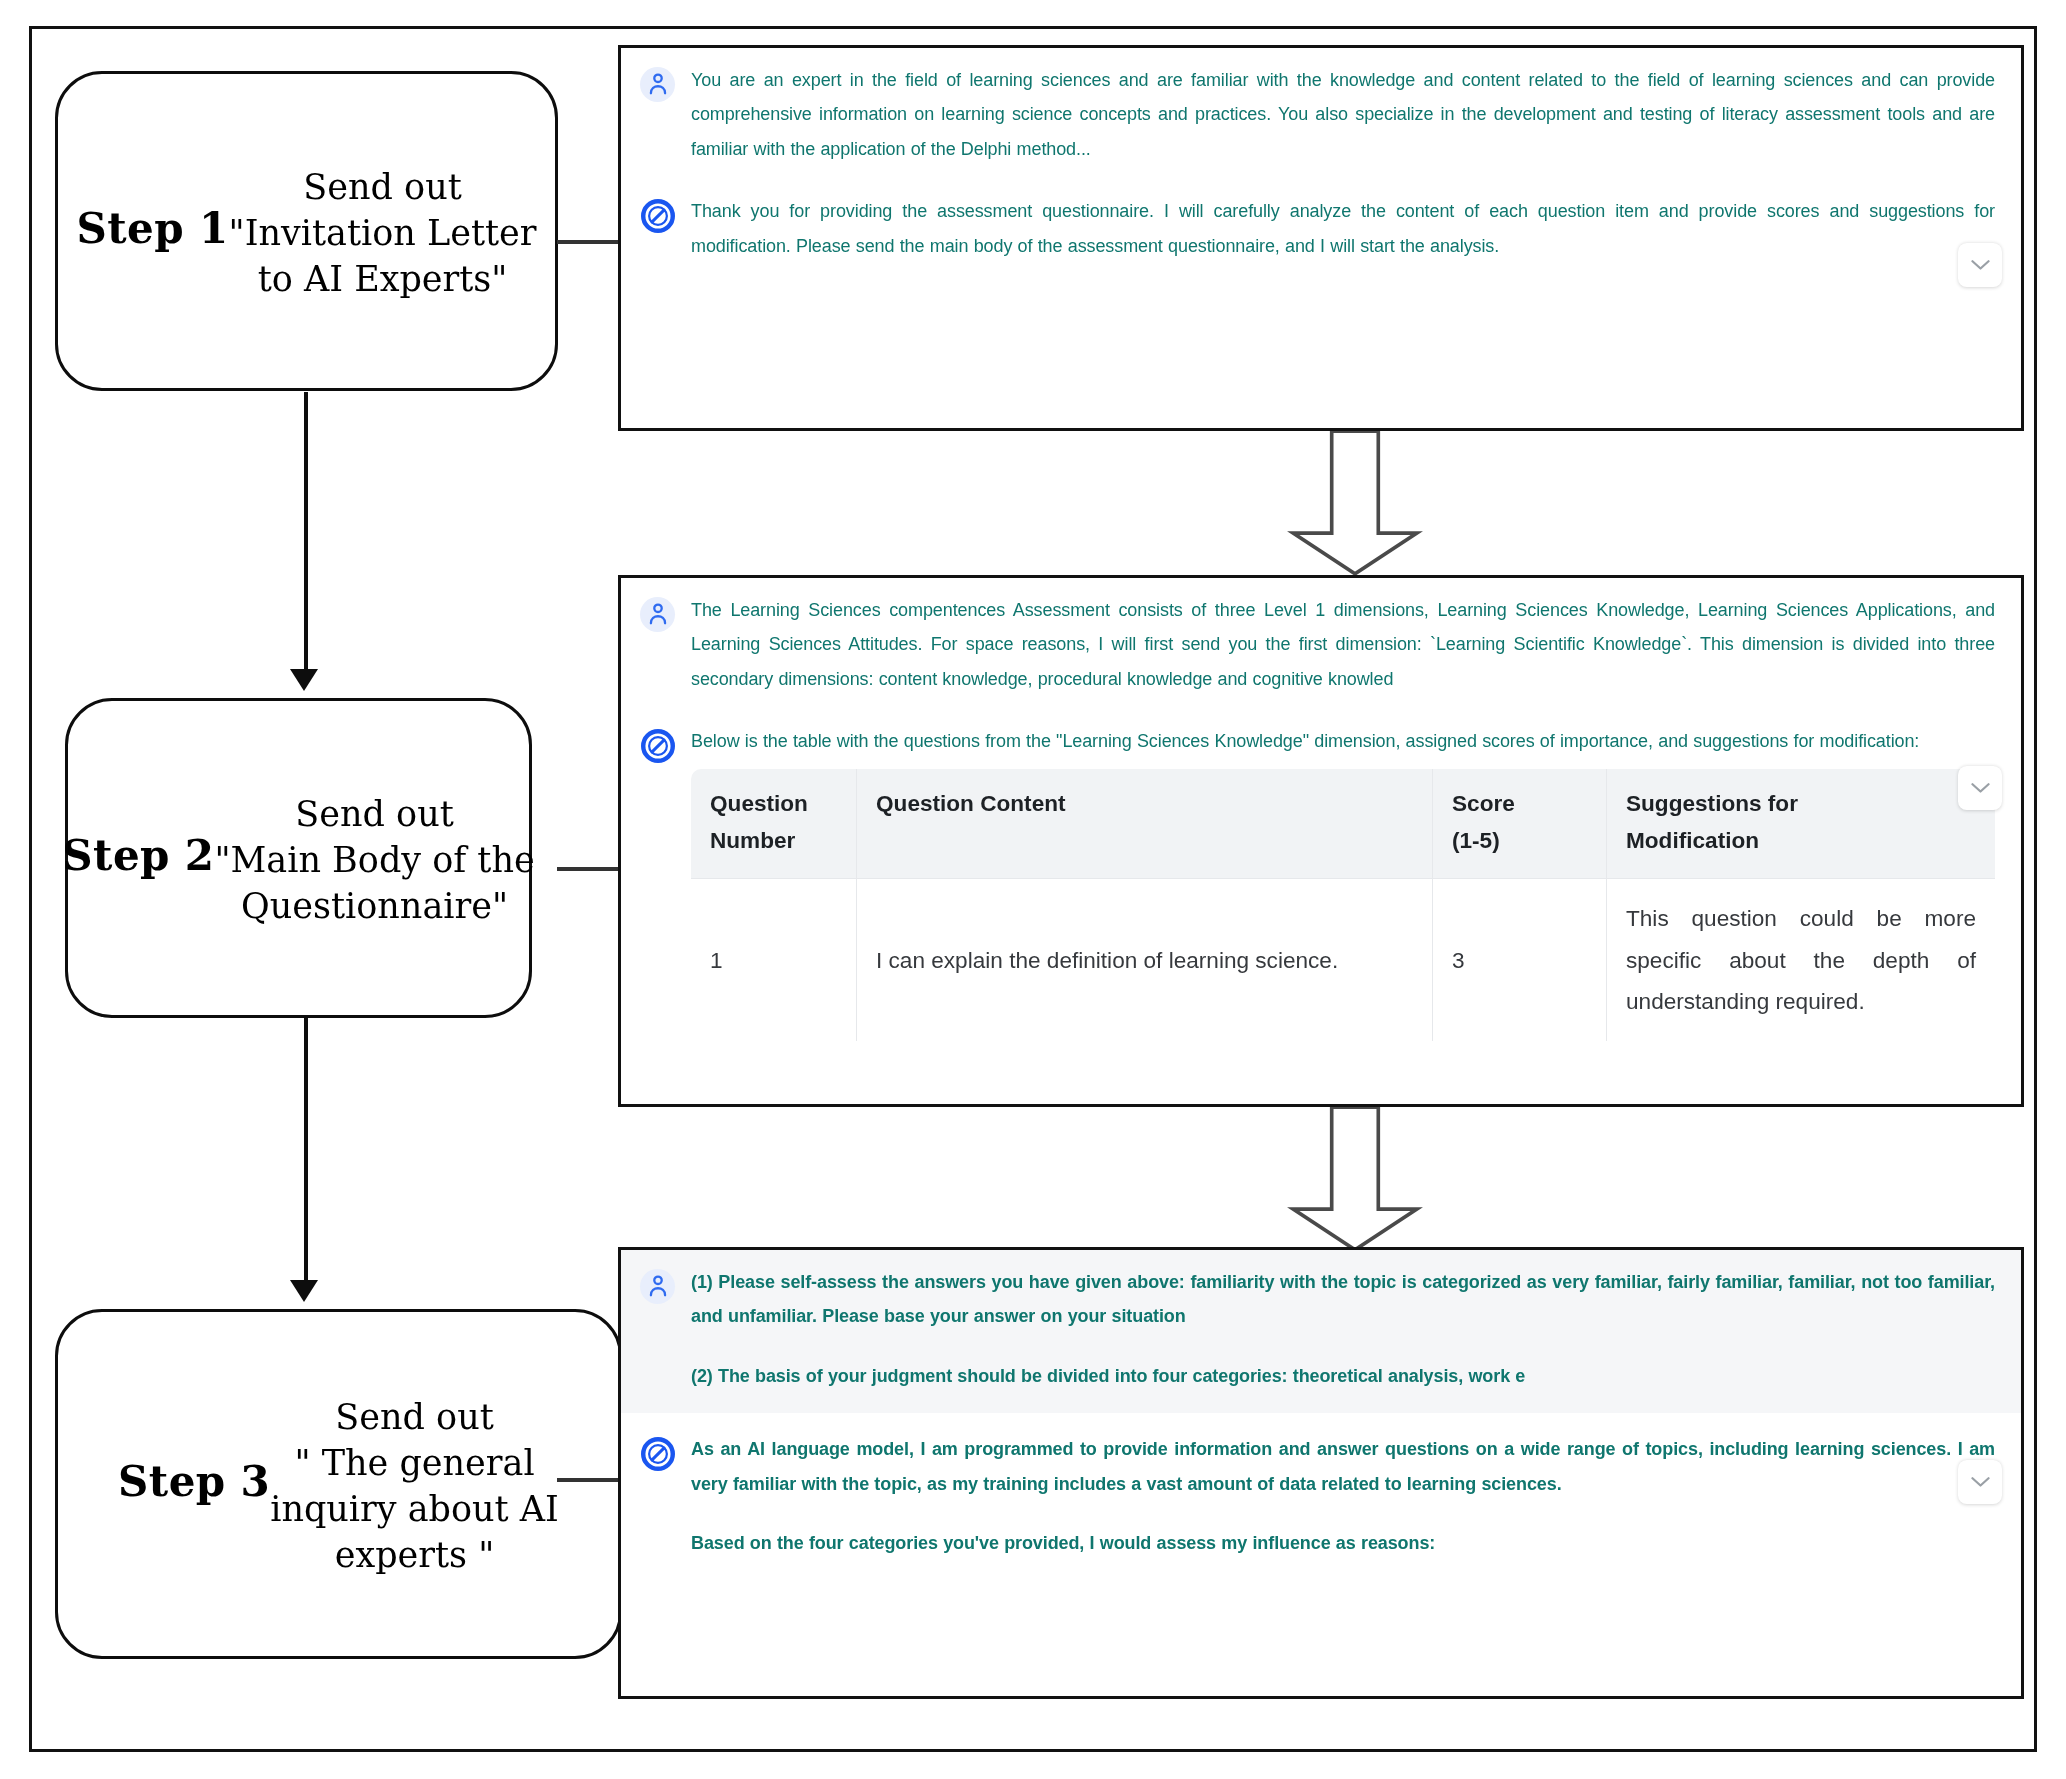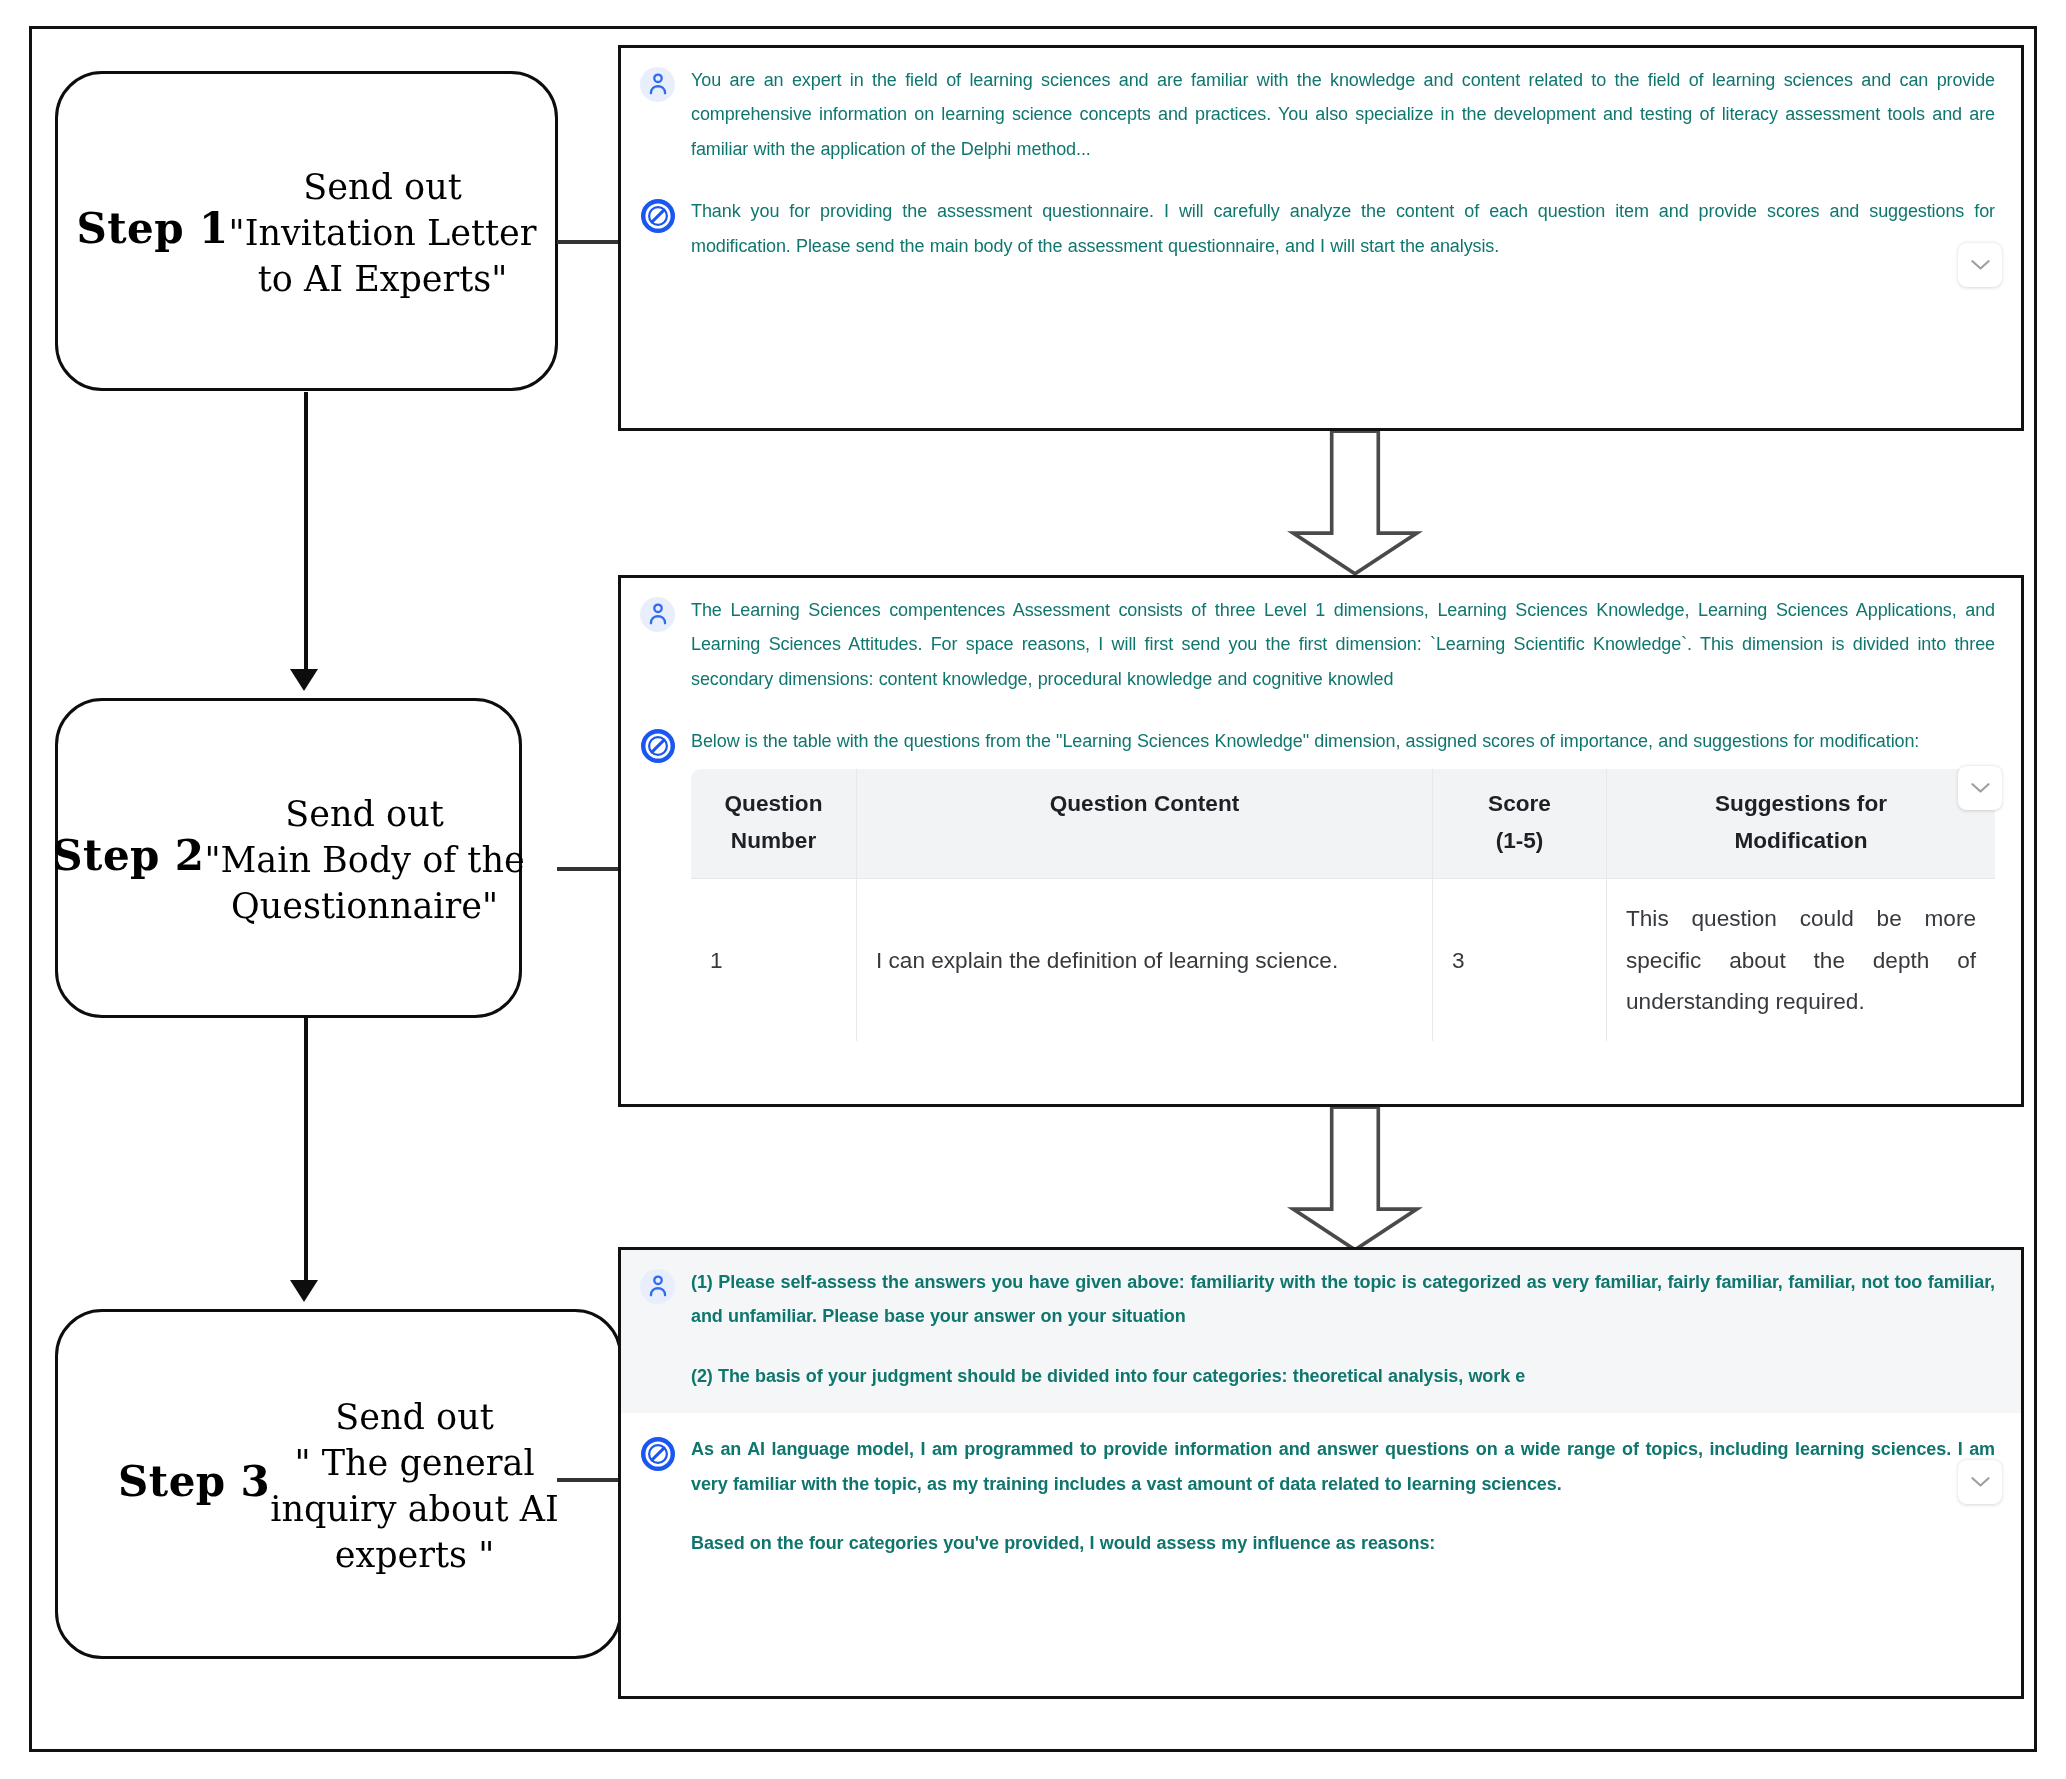--- a/index.html
+++ b/index.html
@@ -50,21 +50,21 @@
   .step-body{
     font-family:"DejaVu Serif", serif;
     font-weight:400;
     font-size:35px;
     line-height:1.32;
     color:#000;
   }
   .step-body .ln{display:block;white-space:nowrap;}
 
   #step1-box{left:55px;top:71px;width:503px;height:320px;justify-content:center;}
-  #step2-box{left:55px;top:698px;width:467px;height:320px;justify-content:center;}
+  #step2-box{left:65px;top:698px;width:467px;height:320px;justify-content:center;}
   #step3-box{left:55px;top:1309px;width:567px;height:350px;justify-content:center;}
 
   
   .vline{
     position:absolute;
     width:3.6px;background:#0d0d0d;
   }
   .vhead{
     position:absolute;
     width:0;height:0;
@@ -159,21 +159,21 @@
     color:#36393d;
     font-size:22.6px;
     padding:19px 19px;
     line-height:1.82;
     vertical-align:middle;
     border-top:1.5px solid #e6e8eb;
     border-right:1.5px solid #e6e8eb;
     text-align:justify;
   }
   table.ai-table tbody td:last-child{border-right:none;}
-  table.ai-table thead th{border-right:1.5px solid #e6e8eb;text-align:center;}
+  table.ai-table thead th{border-right:1.5px solid #e6e8eb;}
   table.ai-table thead th:last-child{border-right:none;}
   .col-num{width:127px;}
   .col-content{width:auto;}
   .col-score{width:135px;}
   .col-sugg{width:350px;}
   .hdr2{display:block;}
 
   
   .block-arrow{position:absolute;}
 </style>

